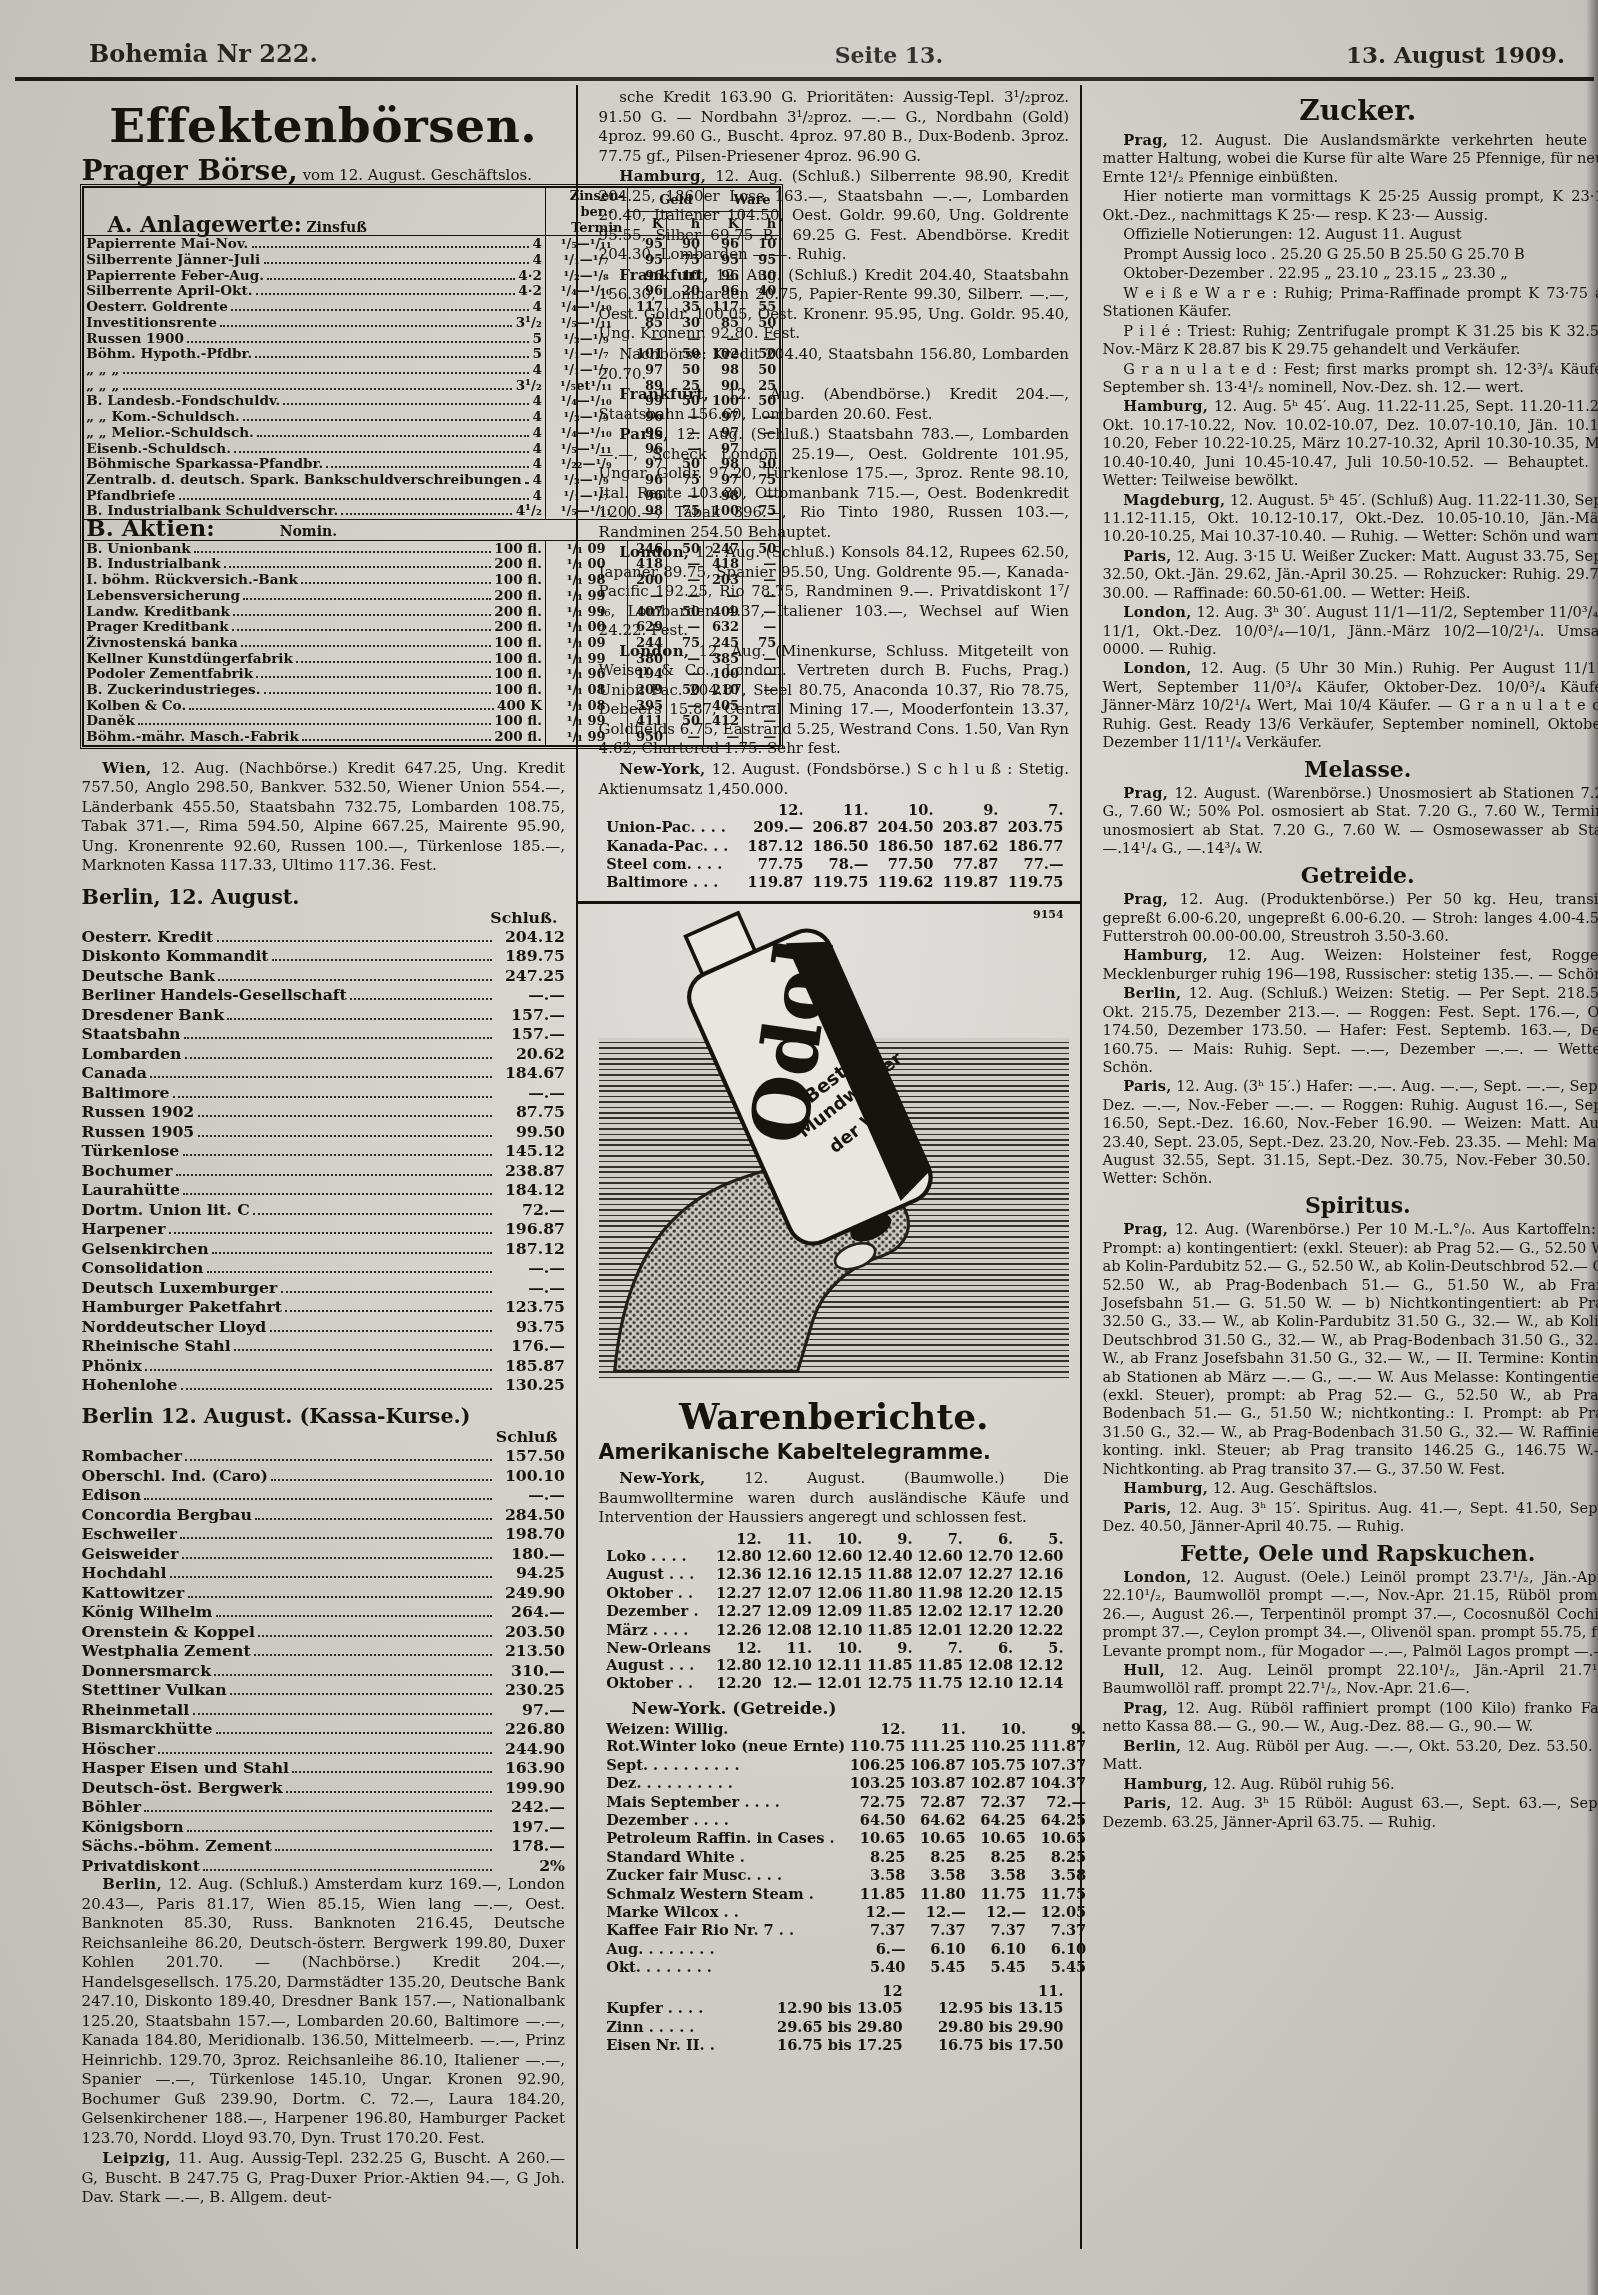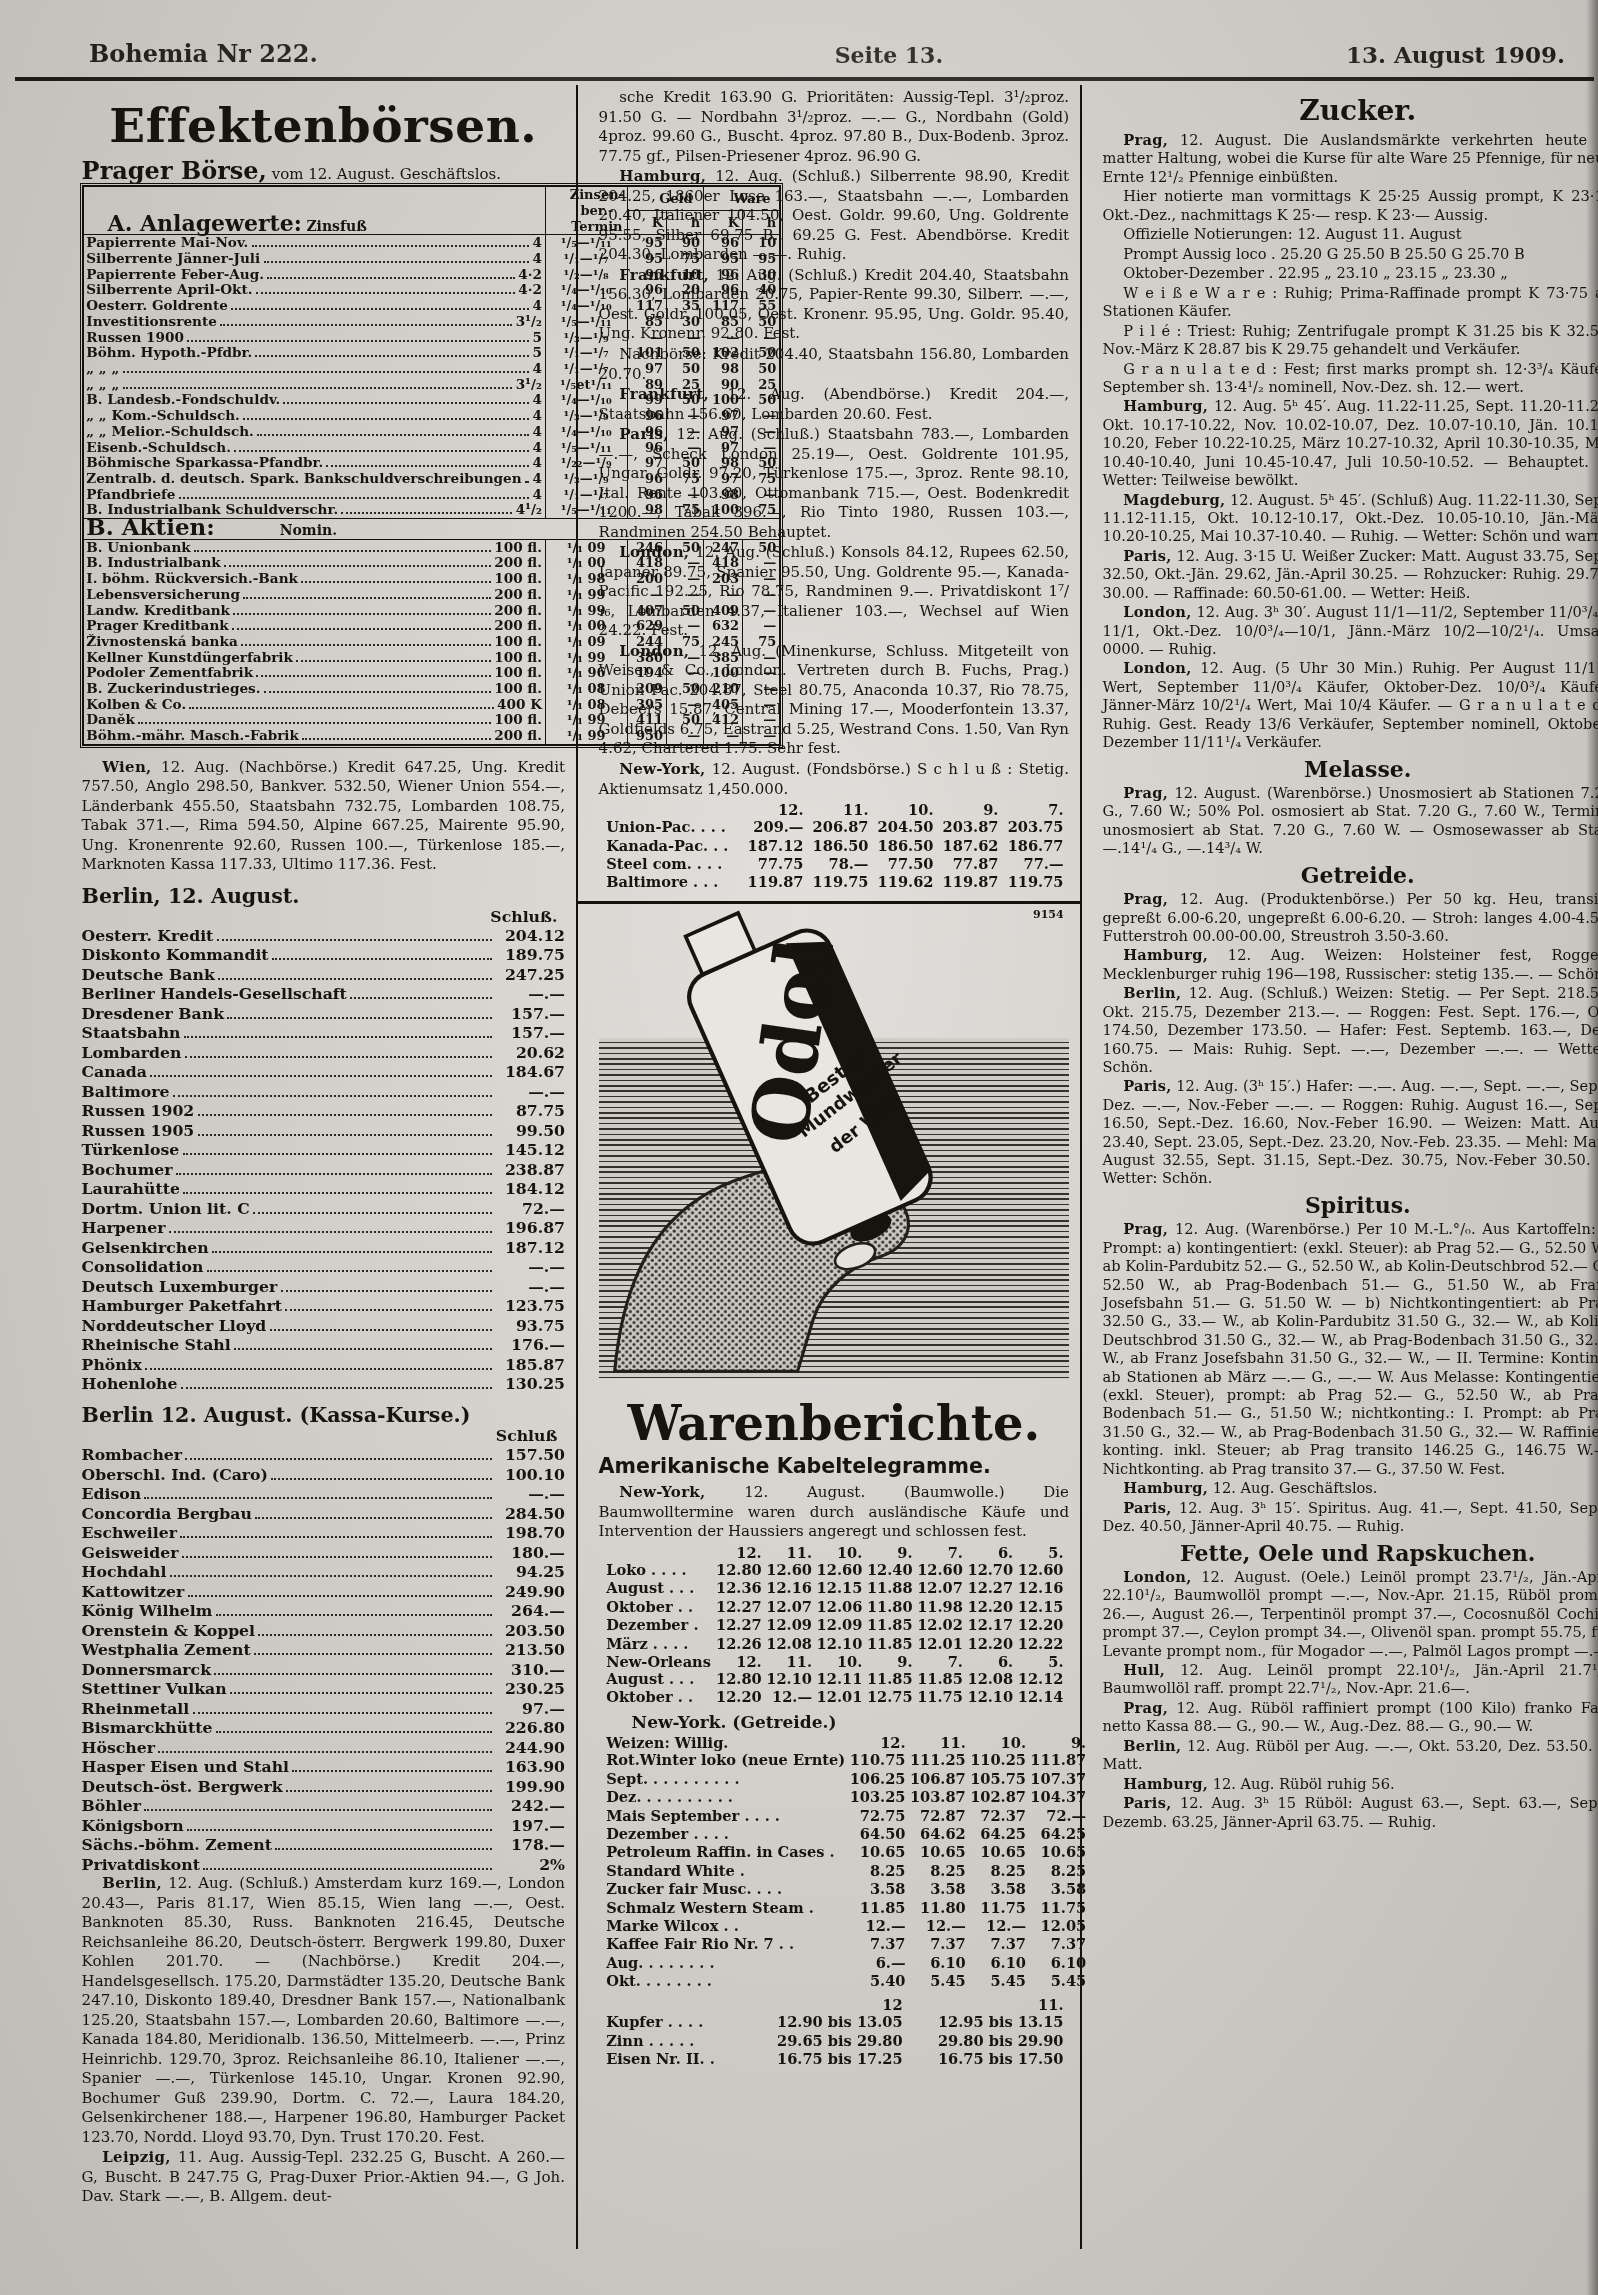--- a/index.html
+++ b/index.html
@@ -18,21 +18,21 @@
   .cols{display:grid;grid-template-columns:515px 506px 542px;padding:4.3px 0 0 61px;
         min-height:2164px;position:relative;z-index:1;}
   .col{padding:3.3px 11px 0 20.6px;}
   .col-mid{border-left:2.2px solid #15120d;border-right:2.2px solid #15120d;}
   .col p{margin:0 0 1.1px 0;font-size:15px;line-height:19.5px;text-align:justify;text-indent:20.6px;}
   .col-right p{font-size:14.6px;line-height:18.4px;}
   .lead{font-weight:bold;letter-spacing:0.3px;}
   
   h1.title{font-size:47px;margin:9.8px 0 7.6px;text-align:center;font-weight:bold;letter-spacing:0.5px;}
   .subtitle{text-align:center;font-size:18.4px;margin-bottom:11px;text-indent:0 !important;}
-  .subtitle b{font-size:24px;margin-top:48px;}
+  .subtitle b{font-size:28px;margin-top:48px;}
   
   table.bourse{border-collapse:collapse;width:100%;border:2.2px solid #15120d;outline:1.1px solid #15120d;outline-offset:1.6px;margin-bottom:12px;}
   table.bourse th,table.bourse td{border-left:1.1px solid #15120d;padding:0 2.7px;font-size:13px;line-height:15.7px;}
   table.bourse th{border-bottom:1.6px solid #15120d;font-weight:bold;padding-left:24px;}
   .nameh{border-left:none !important;vertical-align:bottom;text-align:left;}
   .sectitle{font-size:22px;font-weight:bold;}
   .seczins{font-size:14px;font-weight:bold;}
   .terminh{width:64px;font-size:12.5px;text-align:center;line-height:13.6px;}
   .kh{width:35px;text-align:center;} .hh{width:27px;text-align:center;}
   td.namec{border-left:none;} 
@@ -55,21 +55,21 @@
   table.quotes th{font-weight:bold;font-size:14.6px;text-align:right;padding:0 2.2px;}
   table.quotes th.lab, table.quotes td.lab{text-align:left;font-weight:bold;white-space:nowrap;}
   table.quotes td{font-size:14.6px;font-weight:bold;text-align:right;padding:0 2.2px;line-height:18.4px;}
   .mid-rule{border:0;border-top:3.8px solid #15120d;margin:8.7px -11px 0 -20.6px;}
   
   .ad{position:relative;height:477px;margin:4.3px 0 3.3px;}
   .ad-number{position:absolute;top:0;right:5.4px;font-size:11px;font-weight:bold;}
   .stripes{position:absolute;left:0;right:0;top:130px;bottom:5.4px;
      background:repeating-linear-gradient(to bottom,#cfcdc7 0 3.8px,#35302a 3.8px 5.4px);}
   .ad svg{position:absolute;inset:0;width:100%;height:100%;}
-  h2.waren{font-size:48px;text-align:center;margin:9.8px 0 3.3px;font-weight:bold;}
+  h2.waren{font-size:36px;text-align:center;margin:9.8px 0 3.3px;font-weight:bold;}
   h3.kabel{font-family:"DejaVu Sans","Liberation Sans",sans-serif;font-size:20.6px;text-align:left;margin:0 0 5.4px;font-weight:bold;}
   .nyget{font-size:17px;font-weight:bold;margin:3.3px 0 0 33px;}
   
   h2.rhead{font-size:28px;text-align:center;margin:5.4px 0 4.3px;font-weight:bold;}
   h3.rsub{font-size:22px;text-align:center;margin:4.3px 0 2.2px;font-weight:bold;}
 </style>
 </head>
 <body>
 
 <div class="sheet">

